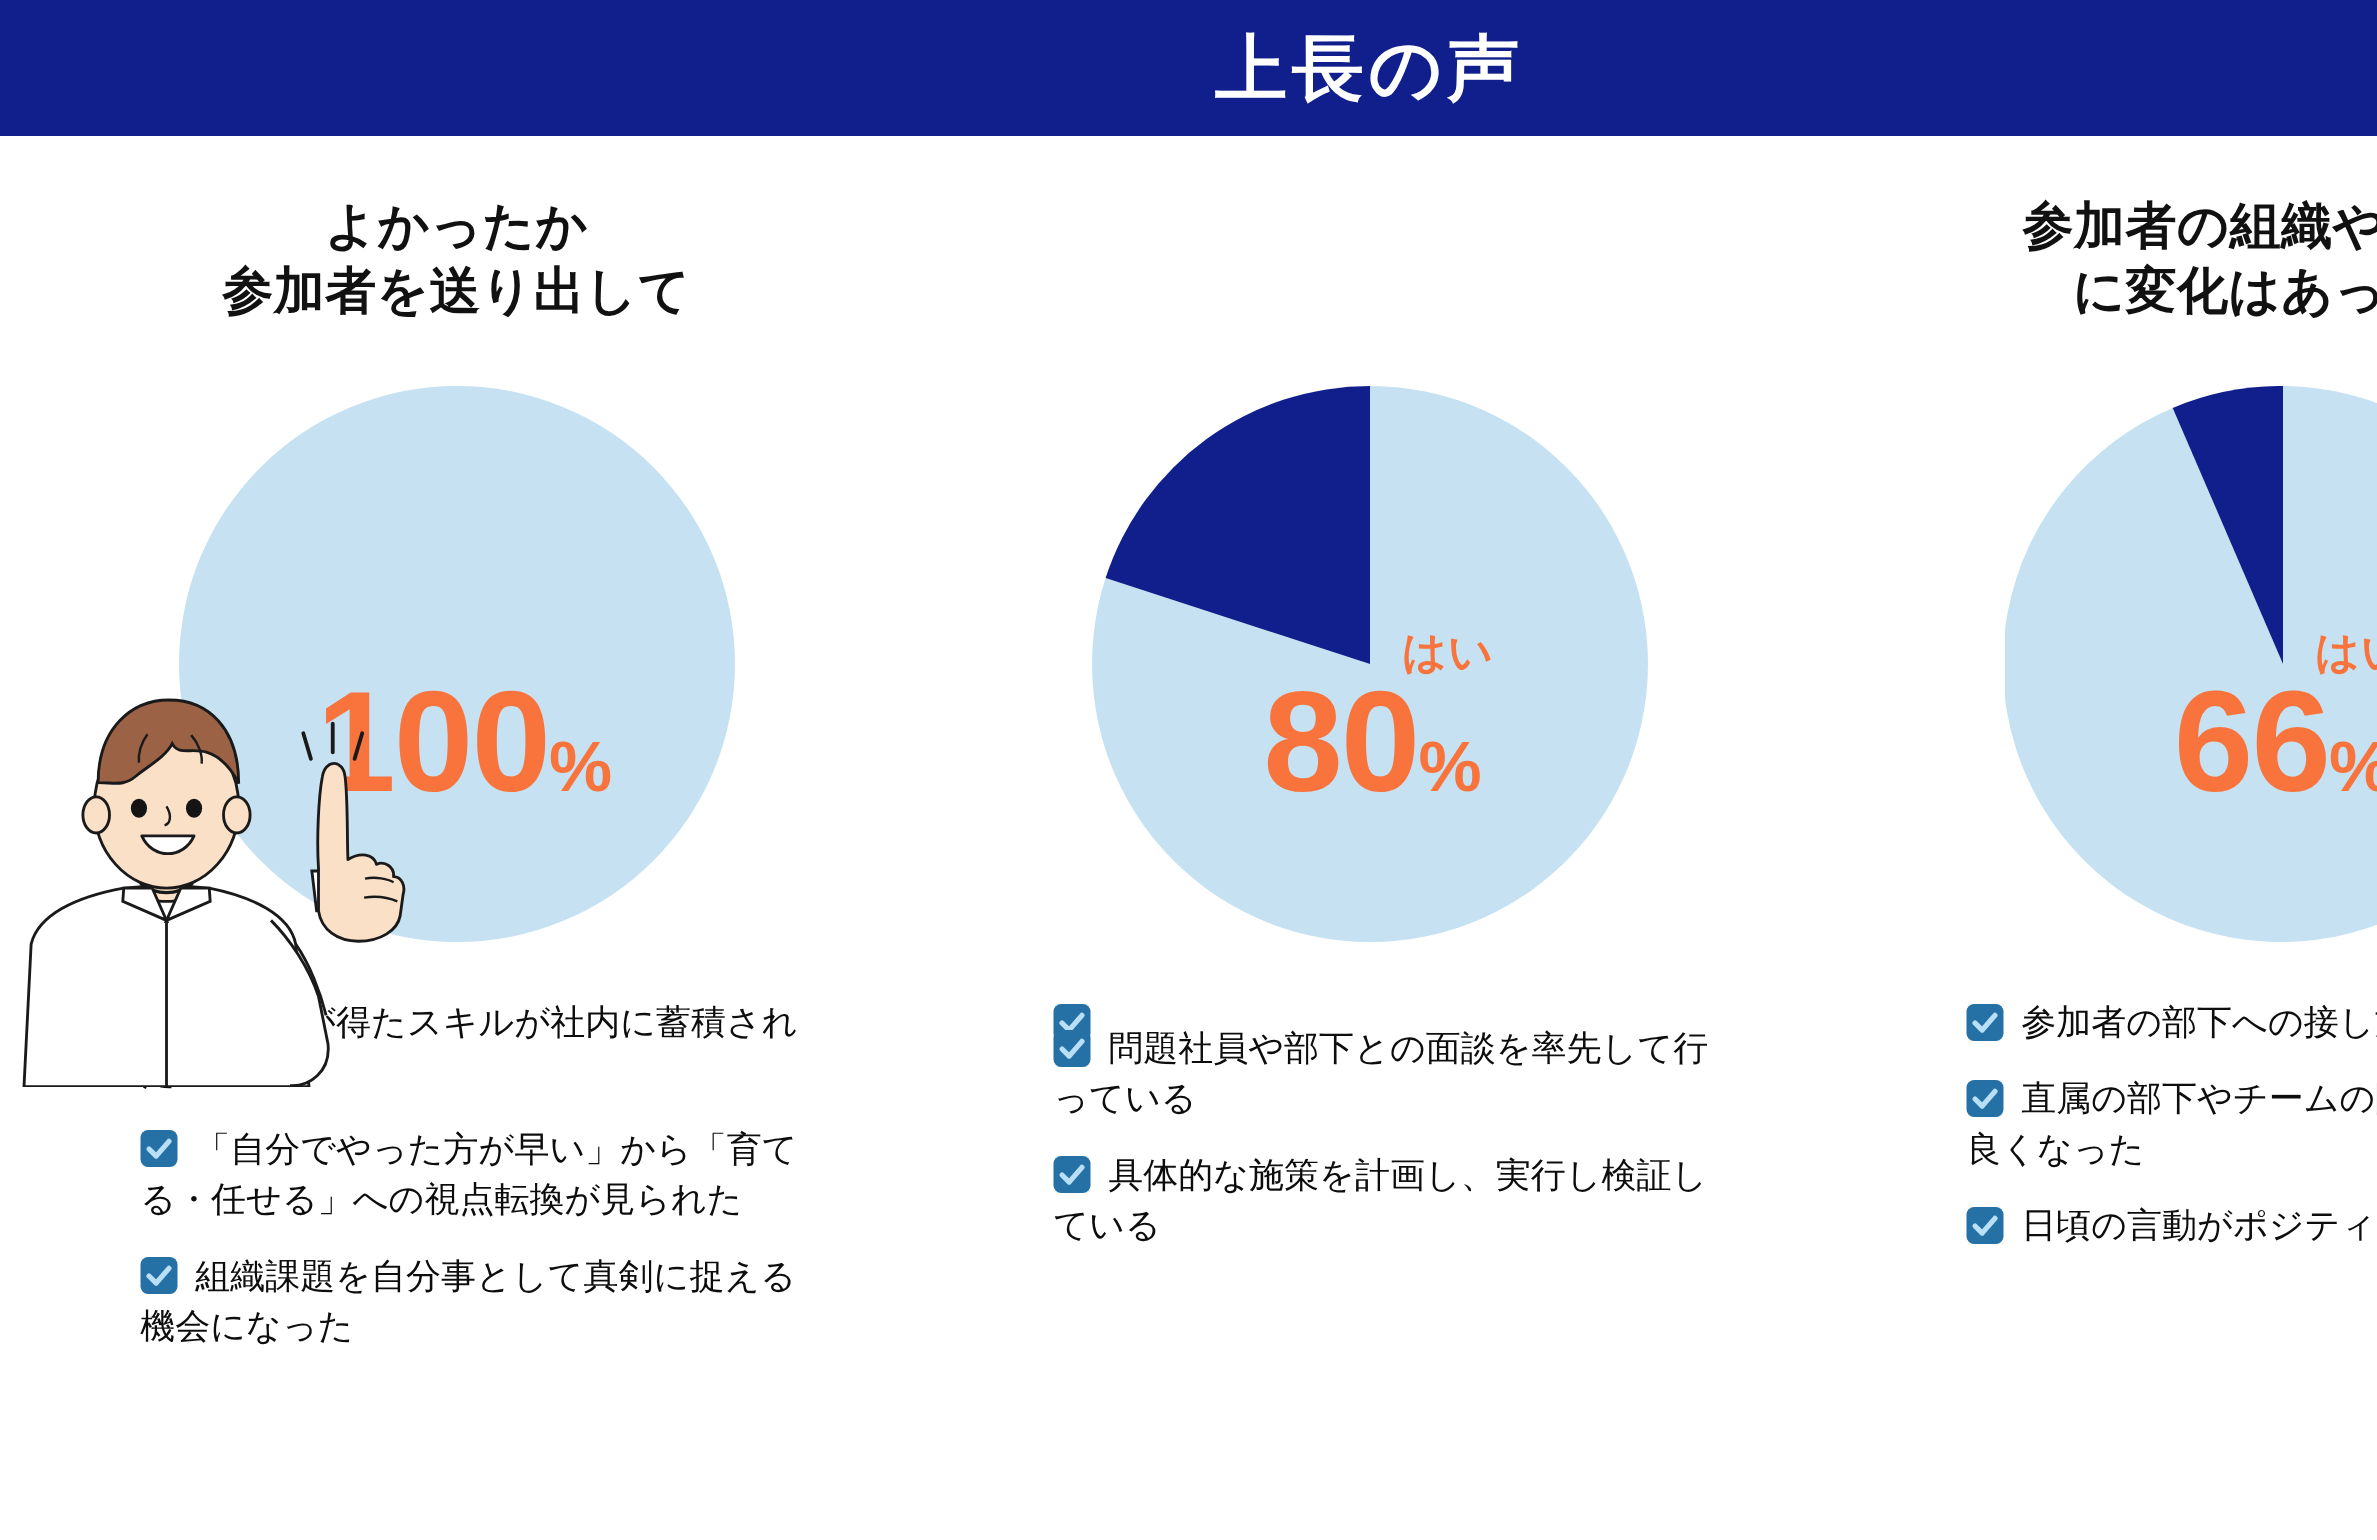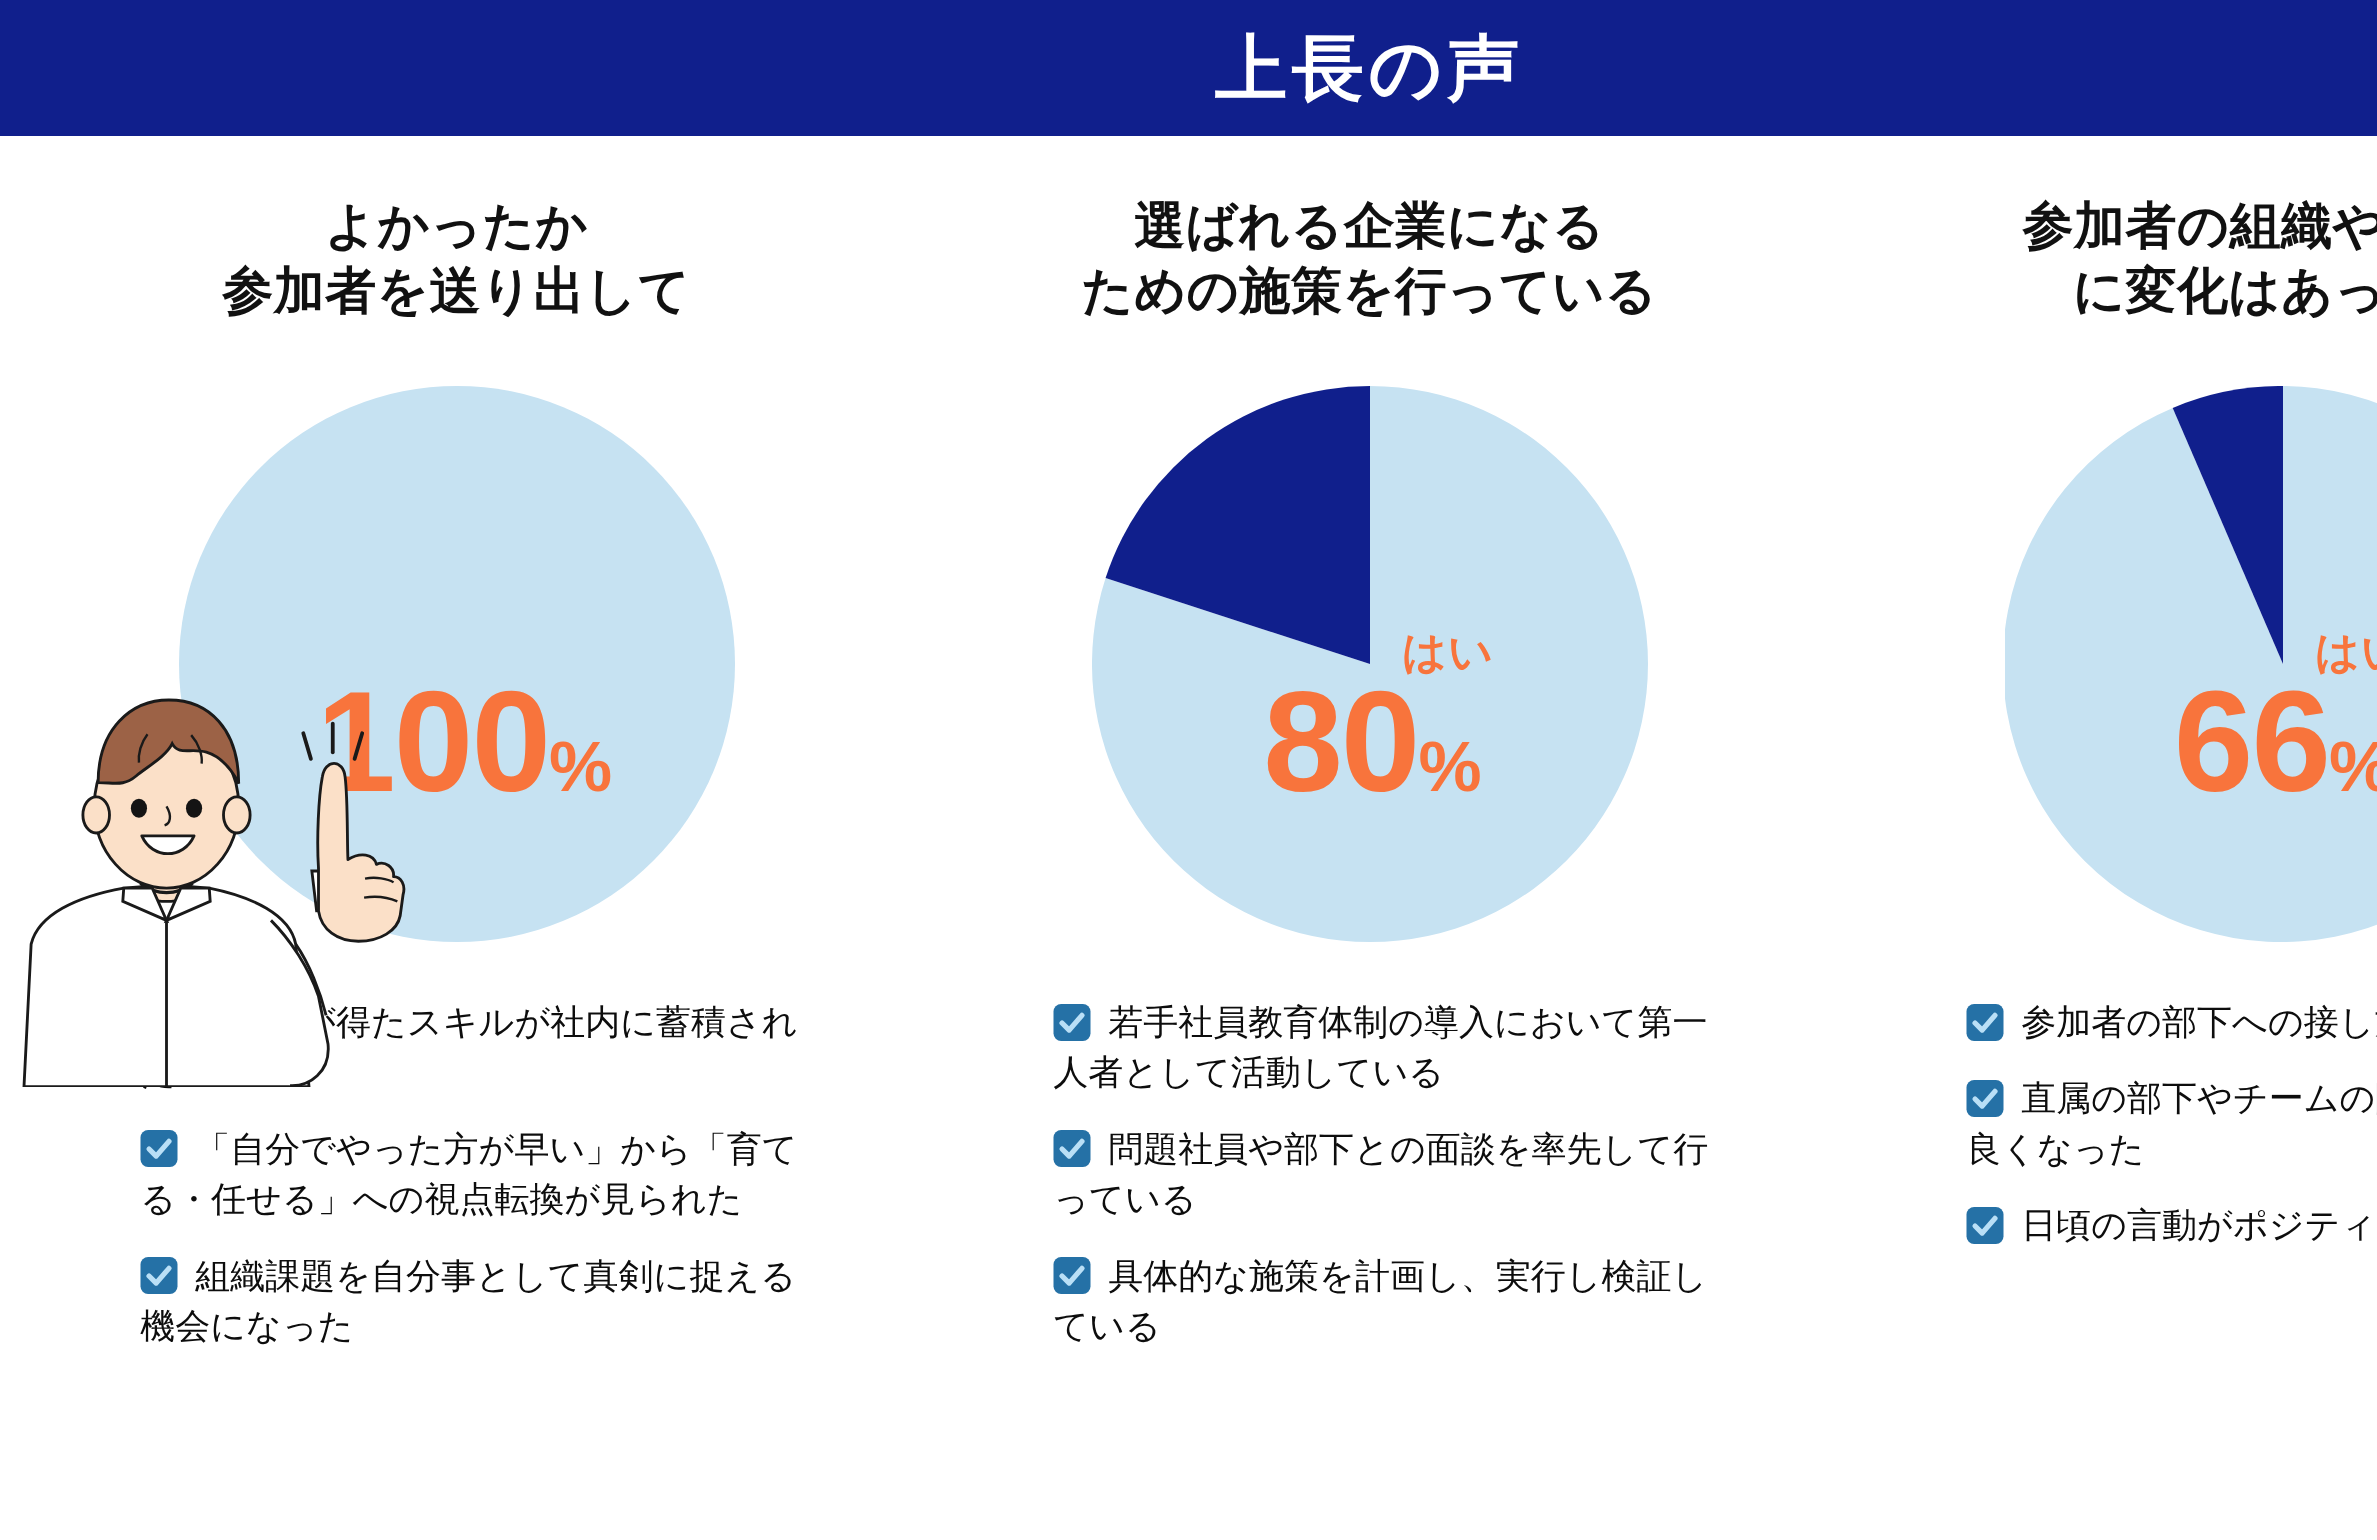--- a/index.html
+++ b/index.html
@@ -238,24 +238,20 @@
         <path d="M756 592 C782 588 808 592 826 600" fill="none" stroke="#1a1a1a" stroke-width="5"></path>
 
         <path d="M628 246 L644 300" stroke="#1a1a1a" stroke-width="8" stroke-linecap="round"></path>
         <path d="M690 226 L690 286" stroke="#1a1a1a" stroke-width="8" stroke-linecap="round"></path>
         <path d="M752 246 L736 300" stroke="#1a1a1a" stroke-width="8" stroke-linecap="round"></path>
       </svg>
     </div>
   </div>
 
   <div class="column c2">
-    <div class="col-heading">
-      <span class="line">選ばれる企業になる</span>
-      <span class="line">ための施策を行っている</span>
-    </div>
 
     <div class="pie-wrap">
       <svg class="pie" viewBox="0 0 200 200">
 
         <path d="M100 100 L100 0 A100 100 0 1 1 4.89 69.1 Z" fill="#c6e2f2"></path>
 
         <path d="M100 100 L4.89 69.1 A100 100 0 0 1 100 0 Z" fill="#101f8c"></path>
       </svg>
       <div class="pie-inner-label label-hai">はい</div>
       <div class="pct-block">
@@ -263,21 +259,20 @@
       </div>
     </div>
 
     <div class="bullets">
       <div class="bullet">
         <span class="check-icon">
           <svg viewBox="0 0 78 78">
               <path d="M18 40 L33 55 L60 24" fill="none" stroke="#b9dff6" stroke-width="11" stroke-linecap="round" stroke-linejoin="round"></path>
             </svg>
         </span>
-        <span>若手社員教育体制の導入において第一人者として活動している</span>
       </div>
       <div class="bullet">
         <span class="check-icon">
           <svg viewBox="0 0 78 78">
               <path d="M18 40 L33 55 L60 24" fill="none" stroke="#b9dff6" stroke-width="11" stroke-linecap="round" stroke-linejoin="round"></path>
             </svg>
         </span>
         <span>問題社員や部下との面談を率先して行っている</span>
       </div>
       <div class="bullet">

